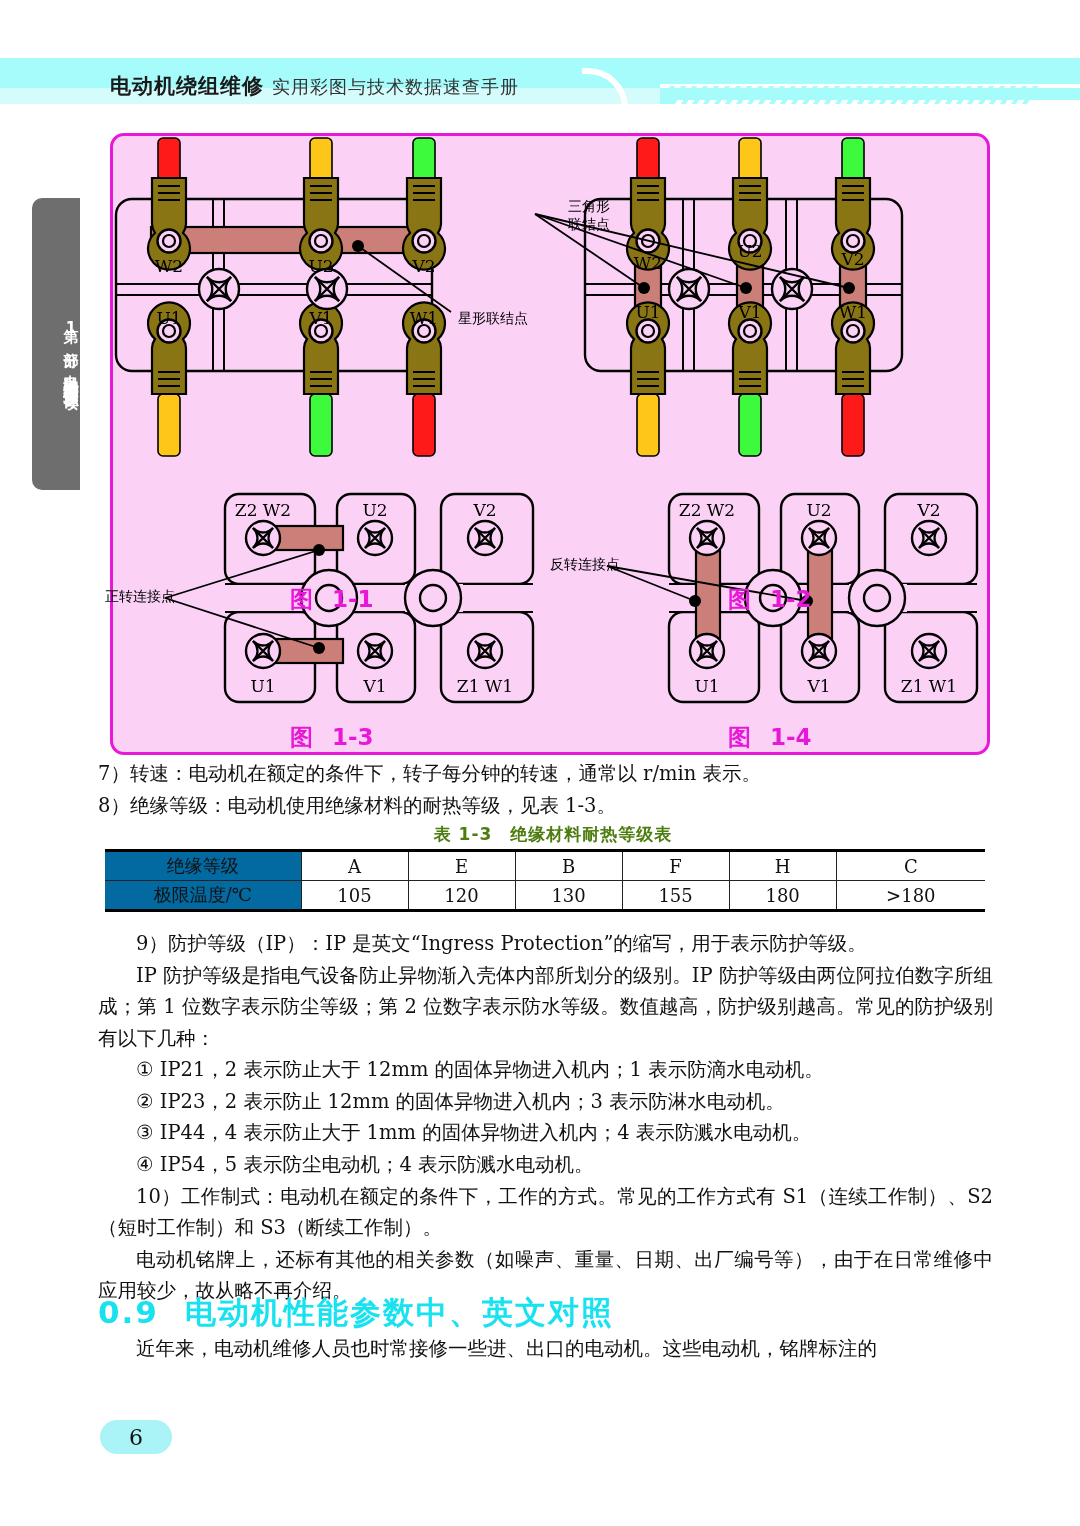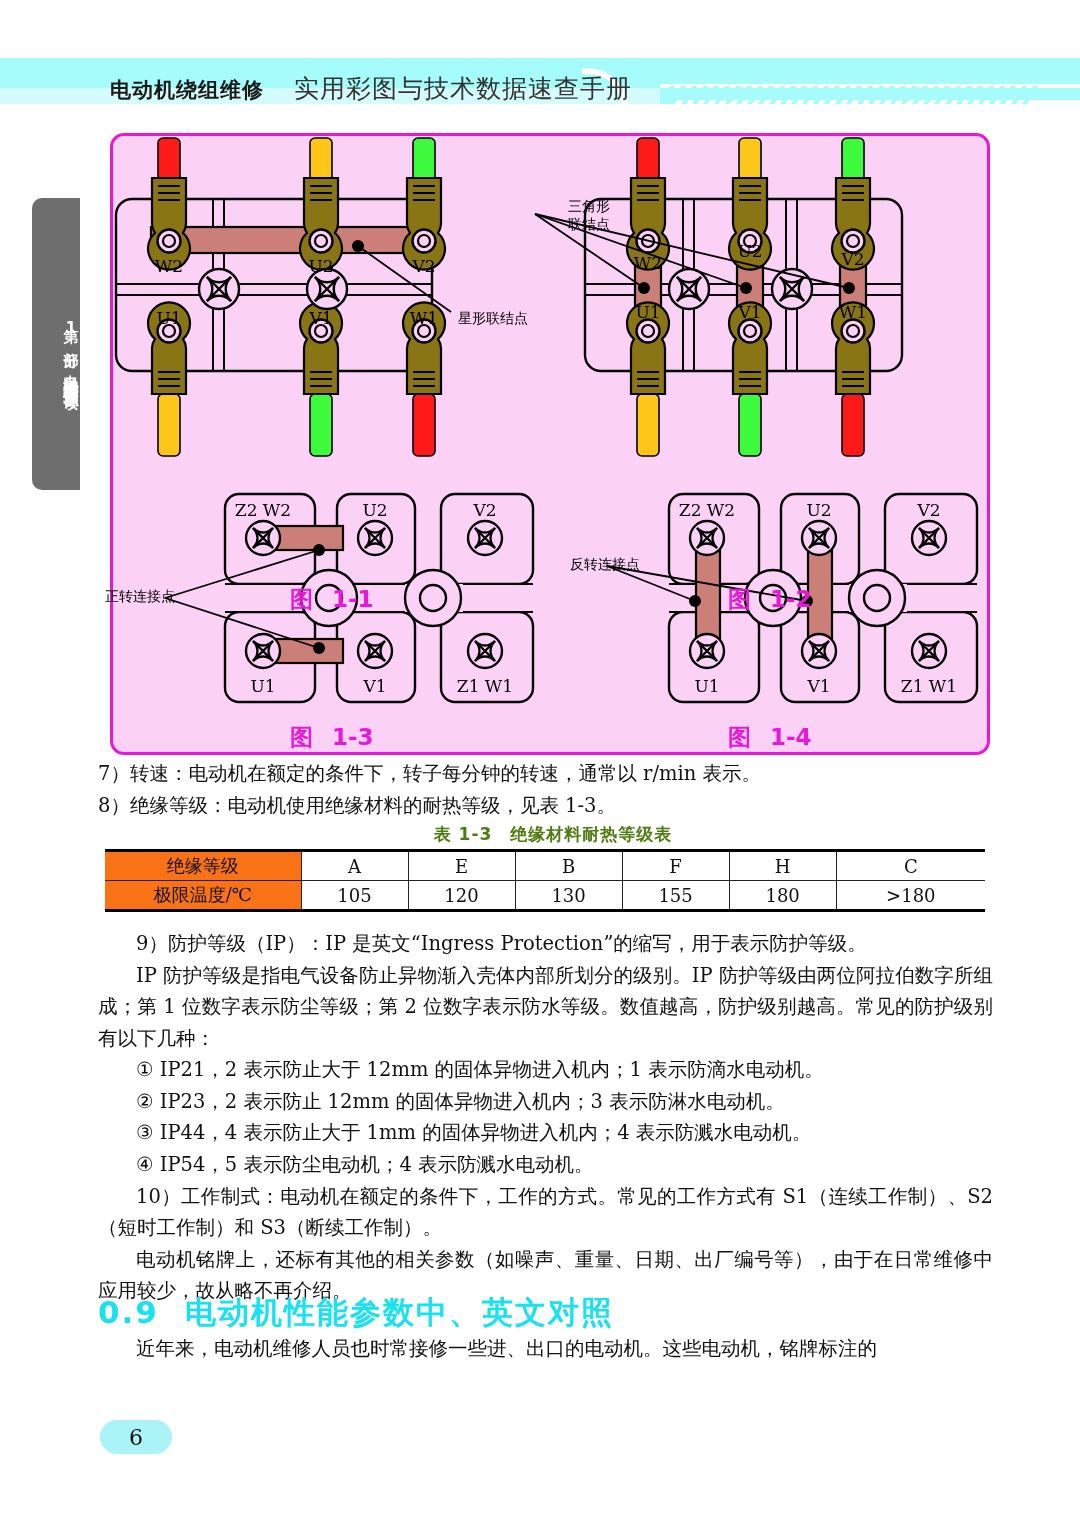--- a/index.html
+++ b/index.html
@@ -51,21 +51,21 @@
     position:absolute; left:672px; top:42px; width:408px; height:4px;
     background:#ffffff;
   }
   .hdr-title {
     position:absolute; left:110px; top:72px;
     font-family:"DejaVu Sans","Liberation Sans",sans-serif;
     font-size:21px; font-weight:bold; color:#1a1a1a;
     letter-spacing:1px;
     white-space:nowrap;
   }
-  .hdr-title .sub { font-weight:normal; font-size:25px; margin-left:30px; color:#333; }
+  .hdr-title .sub { font-weight:normal; font-size:18px; margin-left:8px; color:#333; }
 
   
   .side-tab {
     position:absolute; left:32px; top:198px;
     width:48px; height:292px;
     background:#6e6e6e;
     border-radius:10px 0 0 10px;
     color:#ffffff;
     font-family:"DejaVu Sans","Liberation Sans",sans-serif;
     font-size:15px; font-weight:bold;
@@ -123,21 +123,21 @@
     border-collapse:collapse; width:880px;
     border-top:3px solid #000; border-bottom:3px solid #000;
     font-family:"DejaVu Serif","Liberation Serif",serif;
   }
   table.grade td {
     border-left:1px solid #222; border-right:1px solid #222;
     text-align:center; font-size:18px; height:30px; color:#111;
   }
   table.grade td:first-child { border-left:none; }
   table.grade td:last-child { border-right:none; }
-  table.grade td.hd { background:#f97316; width:196px; font-size:18px; }
+  table.grade td.hd { background:#0369a1; width:196px; font-size:18px; }
   table.grade tr.r1 td { border-bottom:1px solid #222; }
 
   
   .sec-head {
     position:absolute; left:98px; top:1292px;
     font-family:"DejaVu Sans","Liberation Sans",sans-serif;
     font-size:31px; font-weight:bold; color:#18e2f0;
     letter-spacing:2px; white-space:nowrap;
   }
   .sec-head .no { margin-right:26px; }
@@ -476,21 +476,21 @@
     </g>
   </svg>
 
   
   <div class="callout" style="left:345px; top:174px;">星形联结点</div>
   <div class="callout" style="left:455px; top:62px;">
     <span>三角形</span><br>
     <span>联结点</span>
   </div>
   <div class="callout" style="left:-8px; top:452px;">正转连接点</div>
-  <div class="callout" style="left:437px; top:420px;margin-left:20px;">反转连接点</div>
+  <div class="callout" style="left:437px; top:420px;">反转连接点</div>
 
   
   <div class="fig-cap" style="left:177px; top:448px;">
     <span>图</span><span class="num">1-1</span>
   </div>
   <div class="fig-cap" style="left:615px; top:448px;">
     <span>图</span><span class="num">1-2</span>
   </div>
   <div class="fig-cap" style="left:177px; top:586px;">
     <span>图</span><span class="num">1-3</span>

